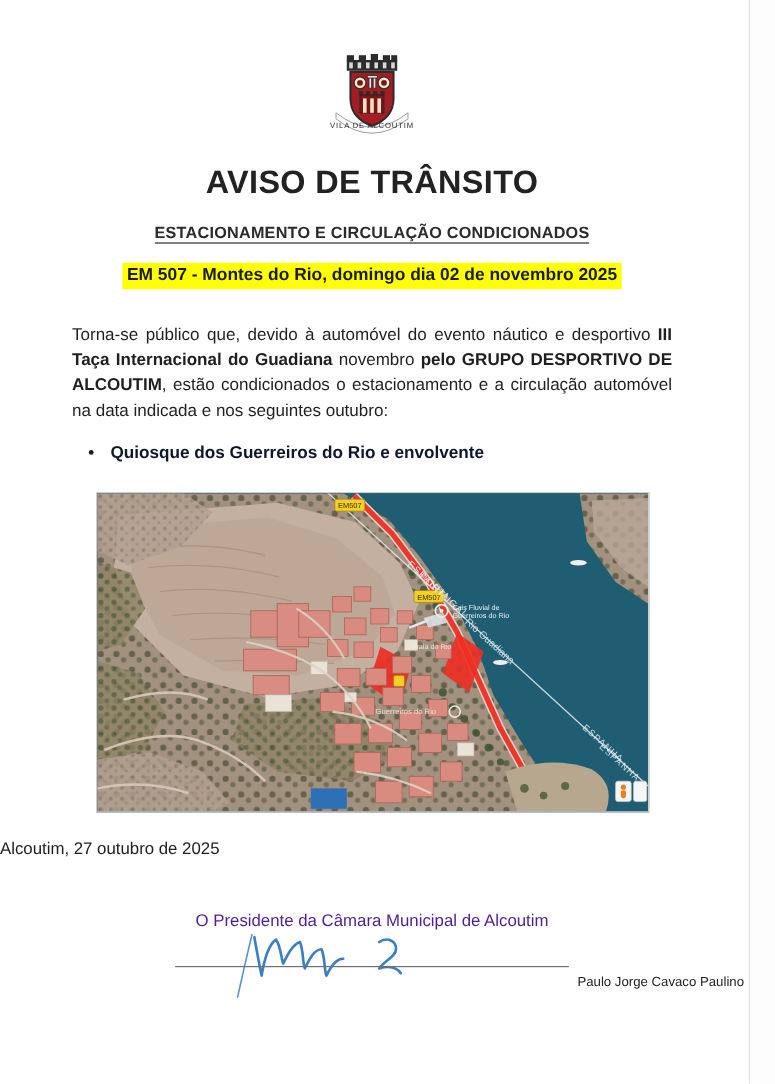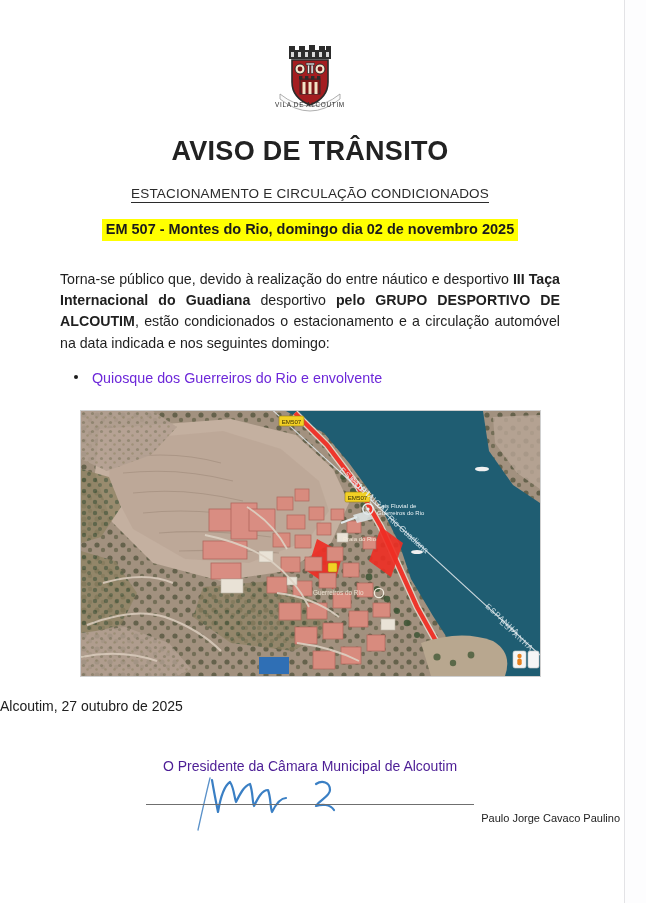--- a/index.html
+++ b/index.html
@@ -63,21 +63,21 @@
     color: #222222;
     margin-top: 18px;
   }
   .subtitle-wrap {
     text-align: center;
     margin-top: 17px;
   }
   .subtitle {
     display: inline-block;
     font-size: 13.5px;
-    font-weight: normal;
+    font-weight: bold;
     letter-spacing: 0.2px;
     color: #2b2b2b;
     border-bottom: 1.4px solid #2b2b2b;
     padding-bottom: 1px;
   }
   .highlight-wrap {
     text-align: center;
     margin-top: 16px;
   }
   .highlight {
@@ -105,24 +105,24 @@
   .bullets {
     margin: 14px 0 0 0;
     padding: 0;
     list-style: none;
   }
   .bullets li {
     position: relative;
     margin: 0 60px 0 92px;
     width: 468px;
     font-size: 14.3px;
-    font-weight: normal;
+    font-weight: bold;
     line-height: 1.52;
     text-align: justify;
-    color: #6d28d9;
+    color: #0f172a;
     padding-bottom: 2px;
   }
   .bullets li .dot {
     position: absolute;
     left: -18px;
     top: 7px;
     width: 4px; height: 4px;
     background: #1c1c1c;
     border-radius: 50%;
   }
@@ -245,21 +245,21 @@
     <div class="title">AVISO DE TRÂNSITO</div>
 
     <div class="subtitle-wrap">
       <span class="subtitle">ESTACIONAMENTO E CIRCULAÇÃO CONDICIONADOS</span>
     </div>
 
     <div class="highlight-wrap">
       <span class="highlight">EM 507 - Montes do Rio, domingo dia 02 de novembro 2025</span>
     </div>
 
-    <p class="body-para"><span>Torna-se público que, devido à realização do entre náutico e desportivo </span><b>III Taça Internacional do Guadiana</b><span> desportivo </span><b>pelo GRUPO DESPORTIVO DE ALCOUTIM</b><span>, estão condicionados o estacionamento e a circulação automóvel na data indicada e nos seguintes domingo:</span></p>
+    <p class="body-para"><span>Torna-se público que, devido à automóvel do evento náutico e desportivo </span><b>III Taça Internacional do Guadiana</b><span> novembro </span><b>pelo GRUPO DESPORTIVO DE ALCOUTIM</b><span>, estão condicionados o estacionamento e a circulação automóvel na data indicada e nos seguintes outubro:</span></p>
 
     <ul class="bullets">
       <li>
         <span class="dot"></span><span>Quiosque dos Guerreiros do Rio e envolvente</span>
       </li>
     </ul>
 
     <div class="map-wrap">
       <div class="map">
         <svg width="459" height="265" viewBox="0 0 459 265">

